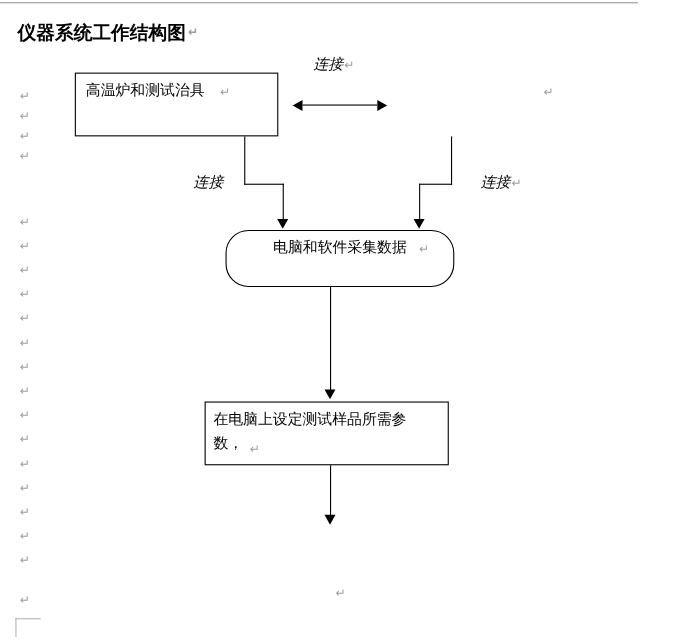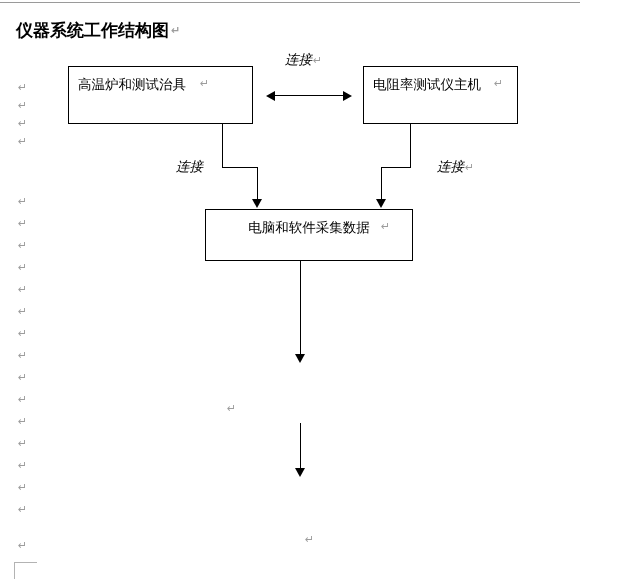--- a/index.html
+++ b/index.html
@@ -70,20 +70,21 @@
     background: #ffffff;
     font-family: "DejaVu Sans", "Liberation Sans", sans-serif;
     font-size: 13.5px;
     line-height: 22px;
     color: #000000;
   }
   .fc-box .txt {
     display: block;
     padding: 0;
     white-space: pre-wrap;
+    font-family: Liberation Mono, monospace;
   }
   .fc-box.left-text .txt { text-align: left; }
   .fc-box.center-text .txt { text-align: center; }
   
   .conn-label {
     position: absolute;
     font-family: "DejaVu Sans", "Liberation Sans", sans-serif;
     font-size: 13.5px;
     line-height: 18px;
     color: #000000;
@@ -154,23 +155,20 @@
       <span class="pilcrow" style="left: 18px; top: 540px;">↵</span>
     </div>
 
   <div class="boundary-corner"></div>
 
   <div class="fc-box left-text" style="left:68px; top:66px; width:185px; height:58px; padding:6px 8px 0 9px;">
     <span class="txt">高温炉和测试治具</span>
   </div>
   <span class="pilcrow" style="left:200px; top:78px;">↵</span>
 
-  <div class="fc-box left-text" style="left:363px; top:66px; width:155px; height:58px; padding:6px 8px 0 9px;">
-    <span class="txt">电阻率测试仪主机</span>
-  </div>
   <span class="pilcrow" style="left:494px; top:78px;">↵</span>
 
   <div class="conn-label" style="left:285px; top:50px;"><span>连接</span><span class="pilcrow" style="position:static;margin-left:1px;">↵</span></div>
 
   <div>
     <div class="seg-h" style="left:275px; top:95px; width:68px;"></div>
     <div class="arrowhead arrow-left" style="left:266px; top:91px;"></div>
     <div class="arrowhead arrow-right" style="left:343px; top:91px;"></div>
   </div>
 
@@ -185,30 +183,34 @@
     <div class="arrowhead arrow-down" style="left:252px; top:199px;"></div>
   </div>
 
   <div>
     <div class="seg-v" style="left:410px; top:124px; height:44px;"></div>
     <div class="seg-h" style="left:381px; top:167px; width:30px;"></div>
     <div class="seg-v" style="left:381px; top:167px; height:33px;"></div>
     <div class="arrowhead arrow-down" style="left:376px; top:199px;"></div>
   </div>
 
-  <div class="fc-box center-text" style="left:205px; top:209px; width:208px; height:52px; padding:6px 0 0 0;">
+  <div class="fc-box center-text" style="left:205px; top:209px; width:208px; height:52px; padding:6px 0 0 0;border-radius:21px;">
     <span class="txt">电脑和软件采集数据</span>
   </div>
   <span class="pilcrow" style="left:381px; top:221px;">↵</span>
 
   <div>
     <div class="seg-v" style="left:300px; top:261px; height:94px;"></div>
     <div class="arrowhead arrow-down" style="left:295px; top:354px;"></div>
   </div>
 
+  <div class="fc-box left-text" style="left:186px; top:365px; width:222px; height:58px; padding:6px 6px 0 7px;">
+    <span class="txt">在电脑上设定测试样品所需参
+数，</span>
+  </div>
   <span class="pilcrow" style="left:227px; top:403px;">↵</span>
 
   <div>
     <div class="seg-v" style="left:300px; top:423px; height:46px;"></div>
     <div class="arrowhead arrow-down" style="left:295px; top:468px;"></div>
   </div>
 
   <span class="pilcrow" style="left:305px; top:534px;">↵</span>
 
 </div>

